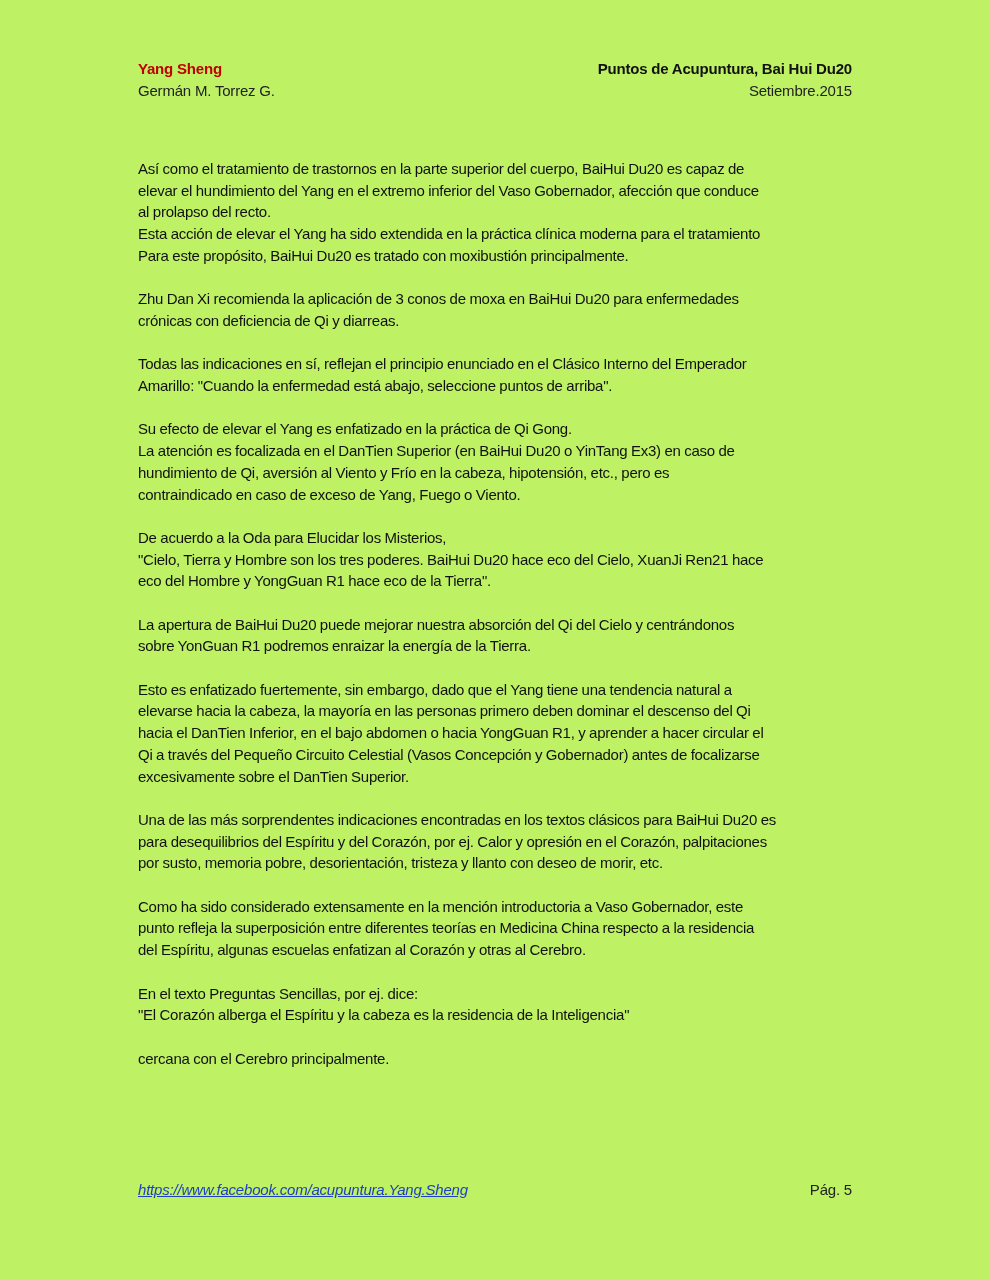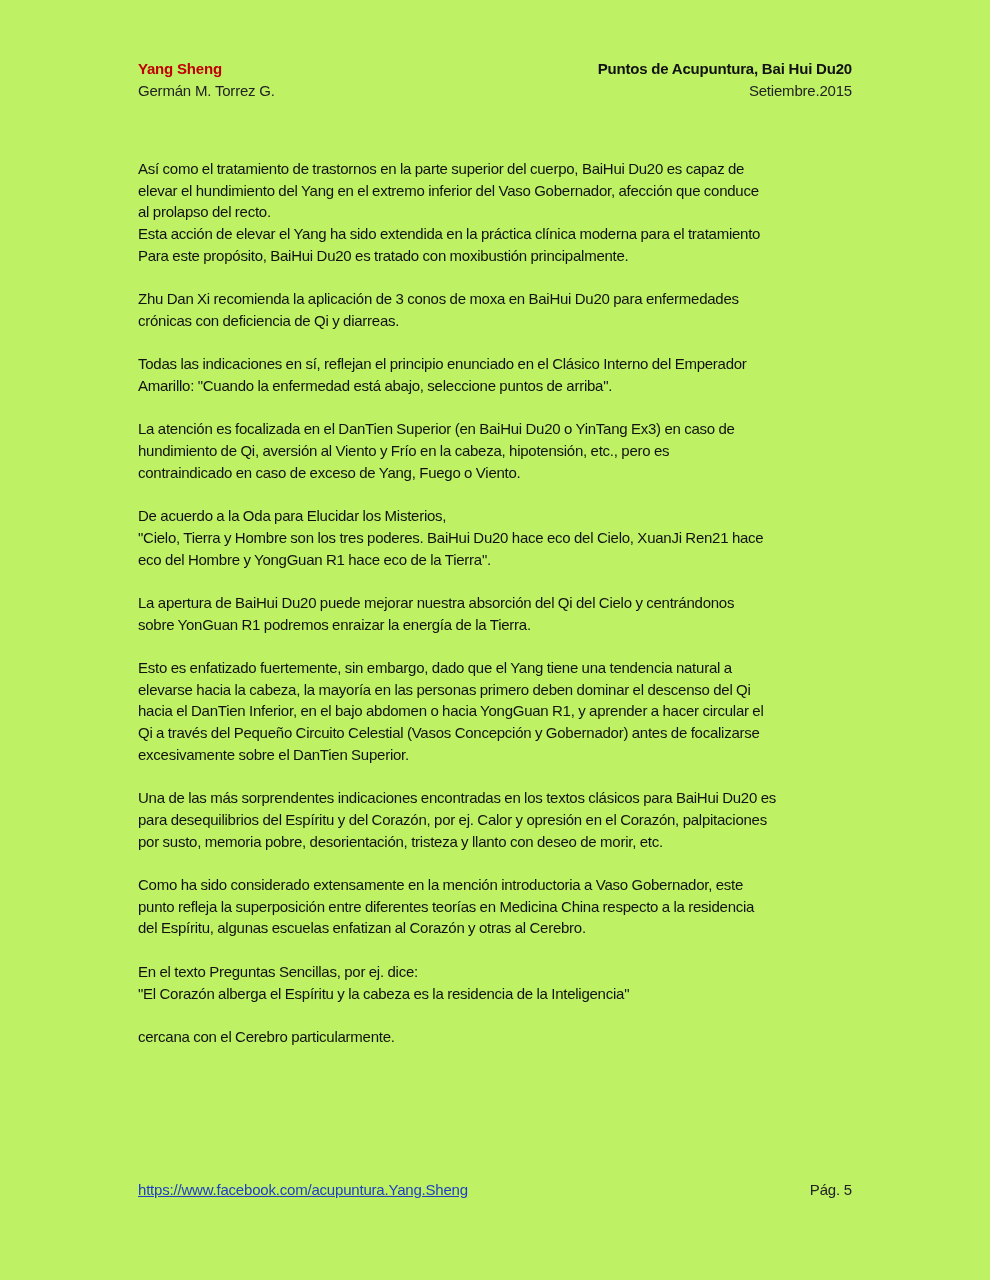--- a/index.html
+++ b/index.html
@@ -74,20 +74,21 @@
       display: flex;
       justify-content: space-between;
       align-items: baseline;
       font-size: 15px;
       line-height: 20px;
       letter-spacing: -0.2px;
     }
     .footer-link {
       color: #1f3fc2;
       text-decoration: underline;
+      font-style: italic;
     }
     .page-num {
       color: #222;
     }
   </style>
 </head>
 <body>
 
 <div class="page">
 
@@ -116,20 +117,21 @@
       <span class="line">Zhu Dan Xi recomienda la aplicación de 3 conos de moxa en BaiHui Du20 para enfermedades</span>
       <span class="line">crónicas con deficiencia de Qi y diarreas.</span>
     </p>
 
     <p class="para">
       <span class="line">Todas las indicaciones en sí, reflejan el principio enunciado en el Clásico Interno del Emperador</span>
       <span class="line">Amarillo: "Cuando la enfermedad está abajo, seleccione puntos de arriba".</span>
     </p>
 
     <p class="para">
+      <span class="line">Su efecto de elevar el Yang es enfatizado en la práctica de Qi Gong.</span>
       <span class="line">La atención es focalizada en el DanTien Superior (en BaiHui Du20 o YinTang Ex3) en caso de</span>
       <span class="line">hundimiento de Qi, aversión al Viento y Frío en la cabeza, hipotensión, etc., pero es</span>
       <span class="line">contraindicado en caso de exceso de Yang, Fuego o Viento.</span>
     </p>
 
     <p class="para">
       <span class="line">De acuerdo a la Oda para Elucidar los Misterios,</span>
       <span class="line">"Cielo, Tierra y Hombre son los tres poderes. BaiHui Du20 hace eco del Cielo, XuanJi Ren21 hace</span>
       <span class="line">eco del Hombre y YongGuan R1 hace eco de la Tierra".</span>
     </p>
@@ -158,21 +160,21 @@
       <span class="line">punto refleja la superposición entre diferentes teorías en Medicina China respecto a la residencia</span>
       <span class="line">del Espíritu, algunas escuelas enfatizan al Corazón y otras al Cerebro.</span>
     </p>
 
     <p class="para">
       <span class="line">En el texto Preguntas Sencillas, por ej. dice:</span>
       <span class="line">"El Corazón alberga el Espíritu y la cabeza es la residencia de la Inteligencia"</span>
     </p>
 
     <p class="para">
-      <span class="line">cercana con el Cerebro particularmente.</span>
+      <span class="line">cercana con el Cerebro principalmente.</span>
     </p>
 
   </div>
 
   <div class="footer">
     <a class="footer-link">https://www.facebook.com/acupuntura.Yang.Sheng</a>
     <span class="page-num">Pág.  5</span>
   </div>
 
 </div>

